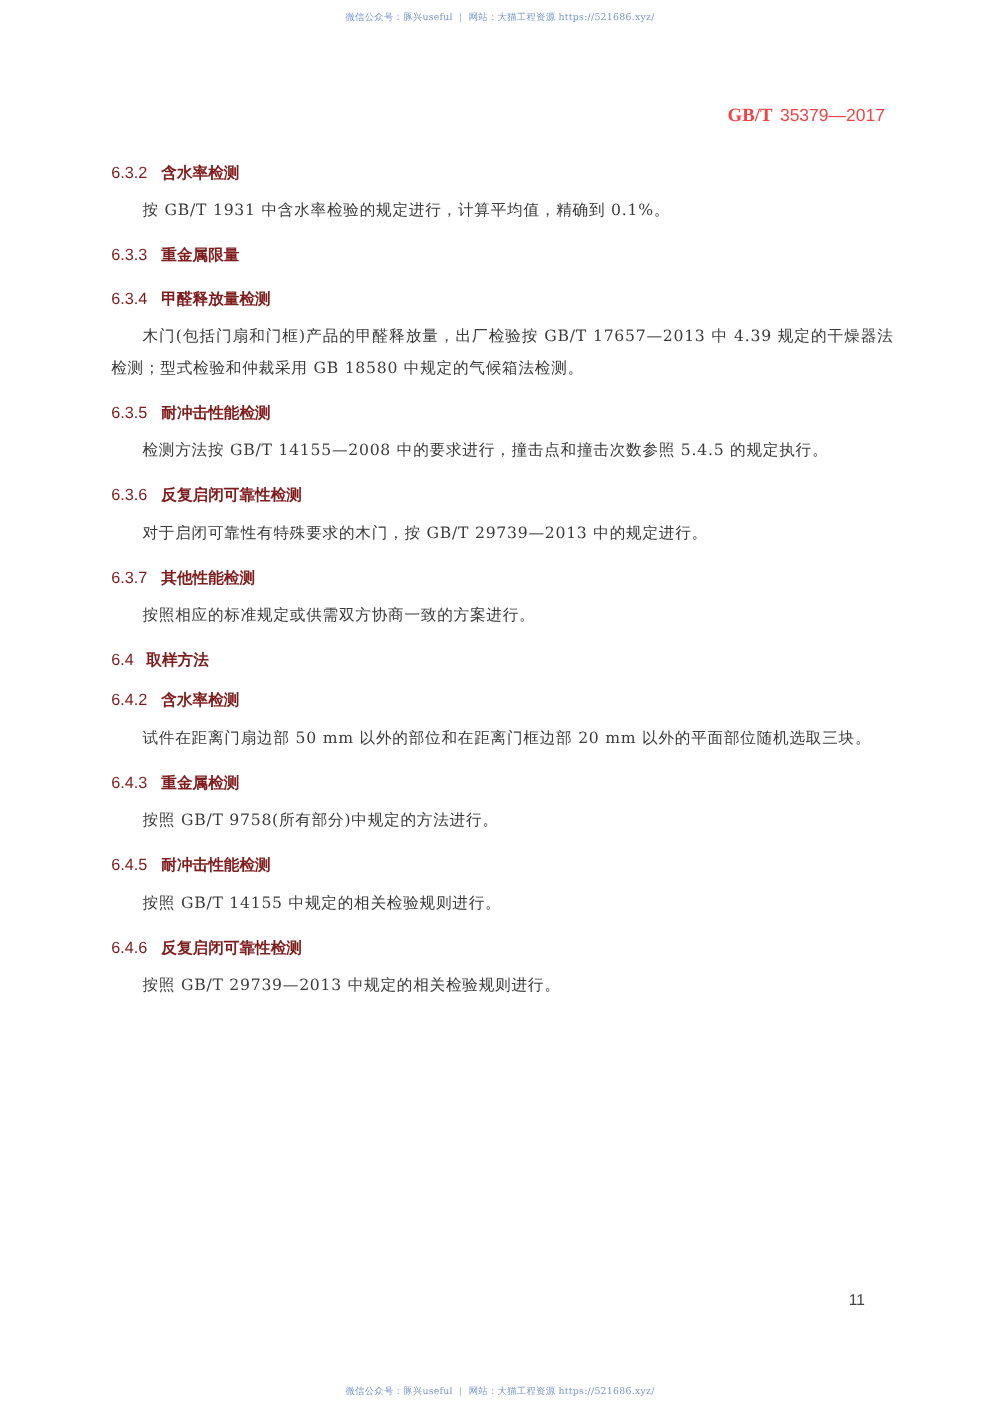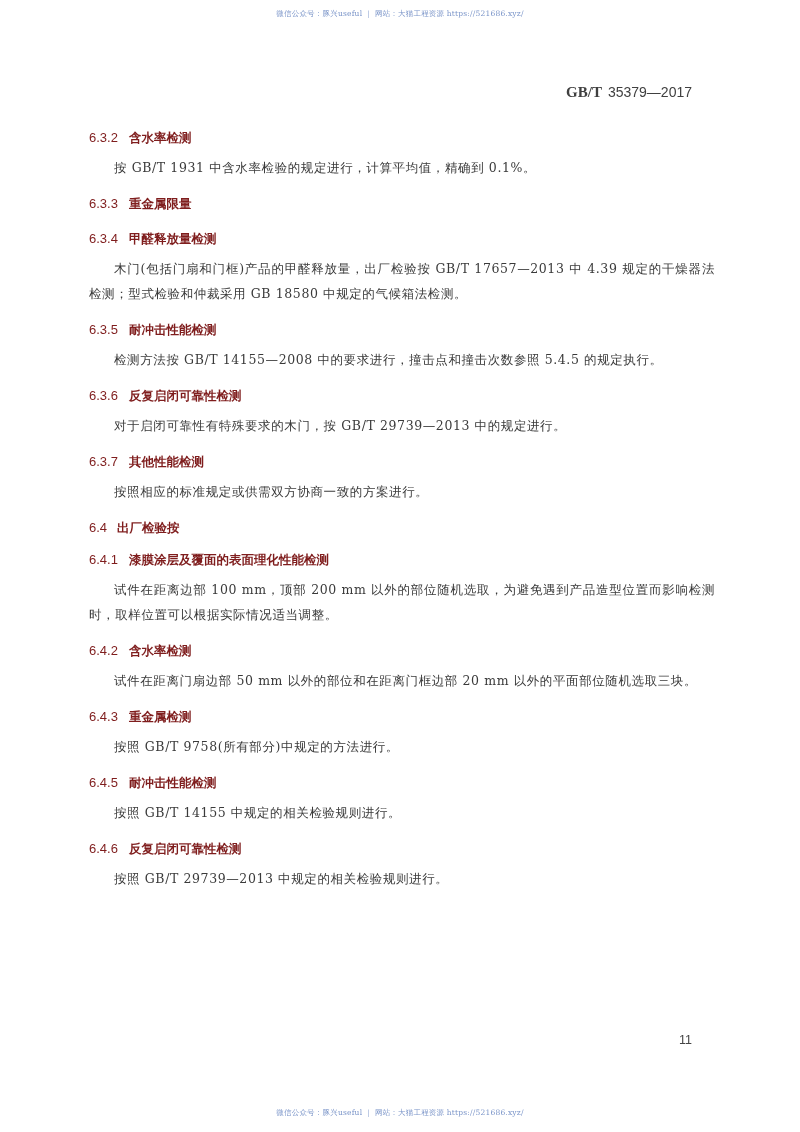--- a/index.html
+++ b/index.html
@@ -23,23 +23,23 @@
       font-size: 7.5px;
       color: #7b95c9;
       font-family: "DejaVu Serif", serif;
       letter-spacing: 0.2px;
     }
     .watermark.top { top: 9px; }
     .watermark.bottom { top: 1108px; }
     .header-code {
       position: absolute;
       top: 84px;
-      right: 108px;
+      right: 92px;
       font-size: 14px;
-      color: #404040;
+      color: #ef4444;
       font-family: "Liberation Sans", sans-serif;
     }
     .header-code .gbt {
       font-family: "Liberation Serif", serif;
       font-weight: bold;
       font-size: 15px;
       margin-right: 6px;
     }
     .content {
       position: absolute;
@@ -129,29 +129,23 @@
   </div>
 
   <div class="block">
     <div class="heading"><span class="num">6.3.7</span><span>其他性能检测</span></div>
     <div class="para-wrap">
         <p class="para">按照相应的标准规定或供需双方协商一致的方案进行。</p>
       </div>
   </div>
 
   <div class="block" style="margin-bottom:10px;">
-    <div class="heading lvl2"><span class="num">6.4</span><span>出厂检验按</span></div>
+    <div class="heading lvl2"><span class="num">6.4</span><span>取样方法</span></div>
   </div>
 
-  <div class="block">
-    <div class="heading"><span class="num">6.4.1</span><span>漆膜涂层及覆面的表面理化性能检测</span></div>
-    <div class="para-wrap">
-        <p class="para">试件在距离边部 100 mm，顶部 200 mm 以外的部位随机选取，为避免遇到产品造型位置而影响检测时，取样位置可以根据实际情况适当调整。</p>
-      </div>
-  </div>
 
   <div class="block">
     <div class="heading"><span class="num">6.4.2</span><span>含水率检测</span></div>
     <div class="para-wrap">
         <p class="para">试件在距离门扇边部 50 mm 以外的部位和在距离门框边部 20 mm 以外的平面部位随机选取三块。</p>
       </div>
   </div>
 
   <div class="block">
     <div class="heading"><span class="num">6.4.3</span><span>重金属检测</span></div>

